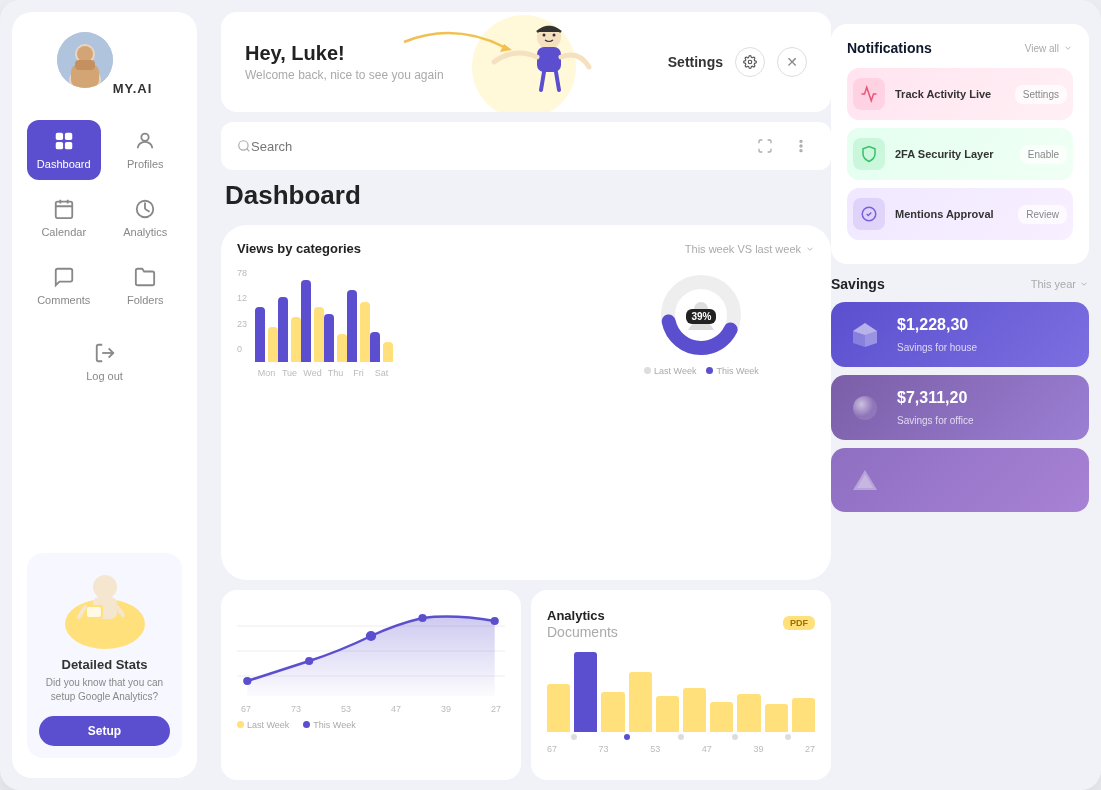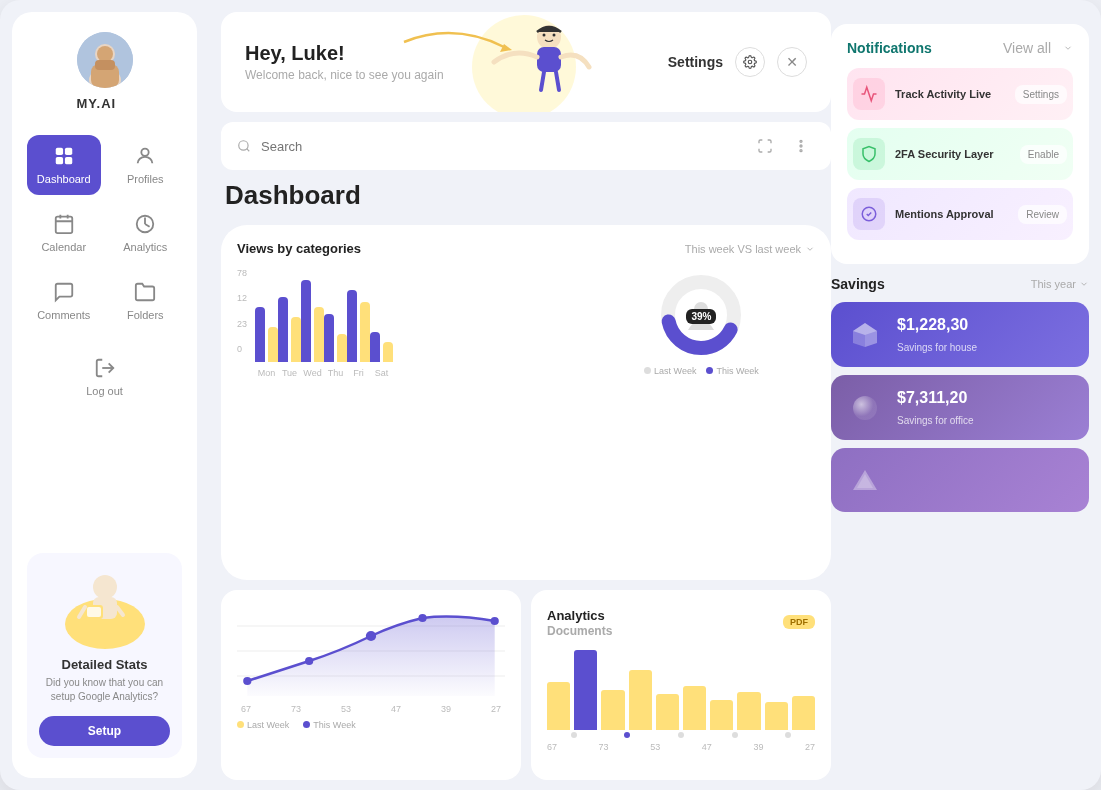--- a/index.html
+++ b/index.html
@@ -27,22 +27,22 @@
       border-radius: 20px;
       margin: 12px;
       padding: 20px 15px;
       display: flex;
       flex-direction: column;
       align-items: center;
       flex-shrink: 0;
     }
     .sidebar-logo {
       display: flex;
-      flex-direction: column;
-      align-items: flex-start;
+      flex-direction: row;
+      align-items: flex-end;
       margin-bottom: 24px;
     }
     .avatar-circle {
       width: 56px;
       height: 56px;
       border-radius: 50%;
       background: #b0c4de;
       overflow: hidden;
       margin-bottom: 8px;
       display: flex;
@@ -379,29 +379,29 @@
     }
     .panel-header {
       display: flex;
       justify-content: space-between;
       align-items: center;
       margin-bottom: 12px;
     }
     .panel-title {
       font-size: 14px;
       font-weight: 700;
-      color: #0f766e;
+      color: #0f172a;
     }
     .view-all {
-      font-size: 14px;
+      font-size: 10px;
       color: #aaa;
       cursor: pointer;
       display: flex;
       align-items: center;
-      gap: 12px;
+      gap: 4px;
     }
     .notif-item {
       border-radius: 12px;
       padding: 10px 6px;
       margin-bottom: 8px;
       display: flex;
       align-items: center;
       gap: 10px;
     }
     .notif-item.pink { background: linear-gradient(135deg, #ffe4f0 0%, #fff0f5 100%); }
@@ -467,21 +467,21 @@
       color: #fff;
     }
     .savings-desc {
       font-size: 10px;
       color: rgba(255,255,255,0.75);
       margin-top: 8px;
     }
     .search-input-wrap {
       display: flex;
       align-items: flex-start;
-      gap: 10px;
+      gap: 0;
     }
     .search-input-wrap input {
       border: none;
       background: transparent;
       font-size: 13px;
       color: #aaa;
       outline: none;
       width: 160px;
     }
     .header-right-icons {
@@ -856,21 +856,21 @@
           <div class="line-legend">
             <span><span class="legend-dot" style="background:#ffe07a;"></span><span>Last Week</span></span>
             <span><span class="legend-dot" style="background:#5b4fcf;"></span><span>This Week</span></span>
           </div>
         </div>
 
         <div class="analytics-card">
           <div class="chart-header">
             <div>
               <span class="chart-title">Analytics</span>
-              <div style="font-size:12px;color:#aaa;font-weight:bold;">Documents</div>
+              <div style="font-size:14px;color:#aaa;">Documents</div>
             </div>
             <span class="pdf-badge">PDF</span>
           </div>
           <div class="analytics-bars">
             <div class="analytics-bar" style="height:60%;"></div>
             <div class="analytics-bar highlight" style="height:100%;"></div>
             <div class="analytics-bar" style="height:50%;"></div>
             <div class="analytics-bar" style="height:75%;"></div>
             <div class="analytics-bar" style="height:45%;"></div>
             <div class="analytics-bar" style="height:55%;"></div>

